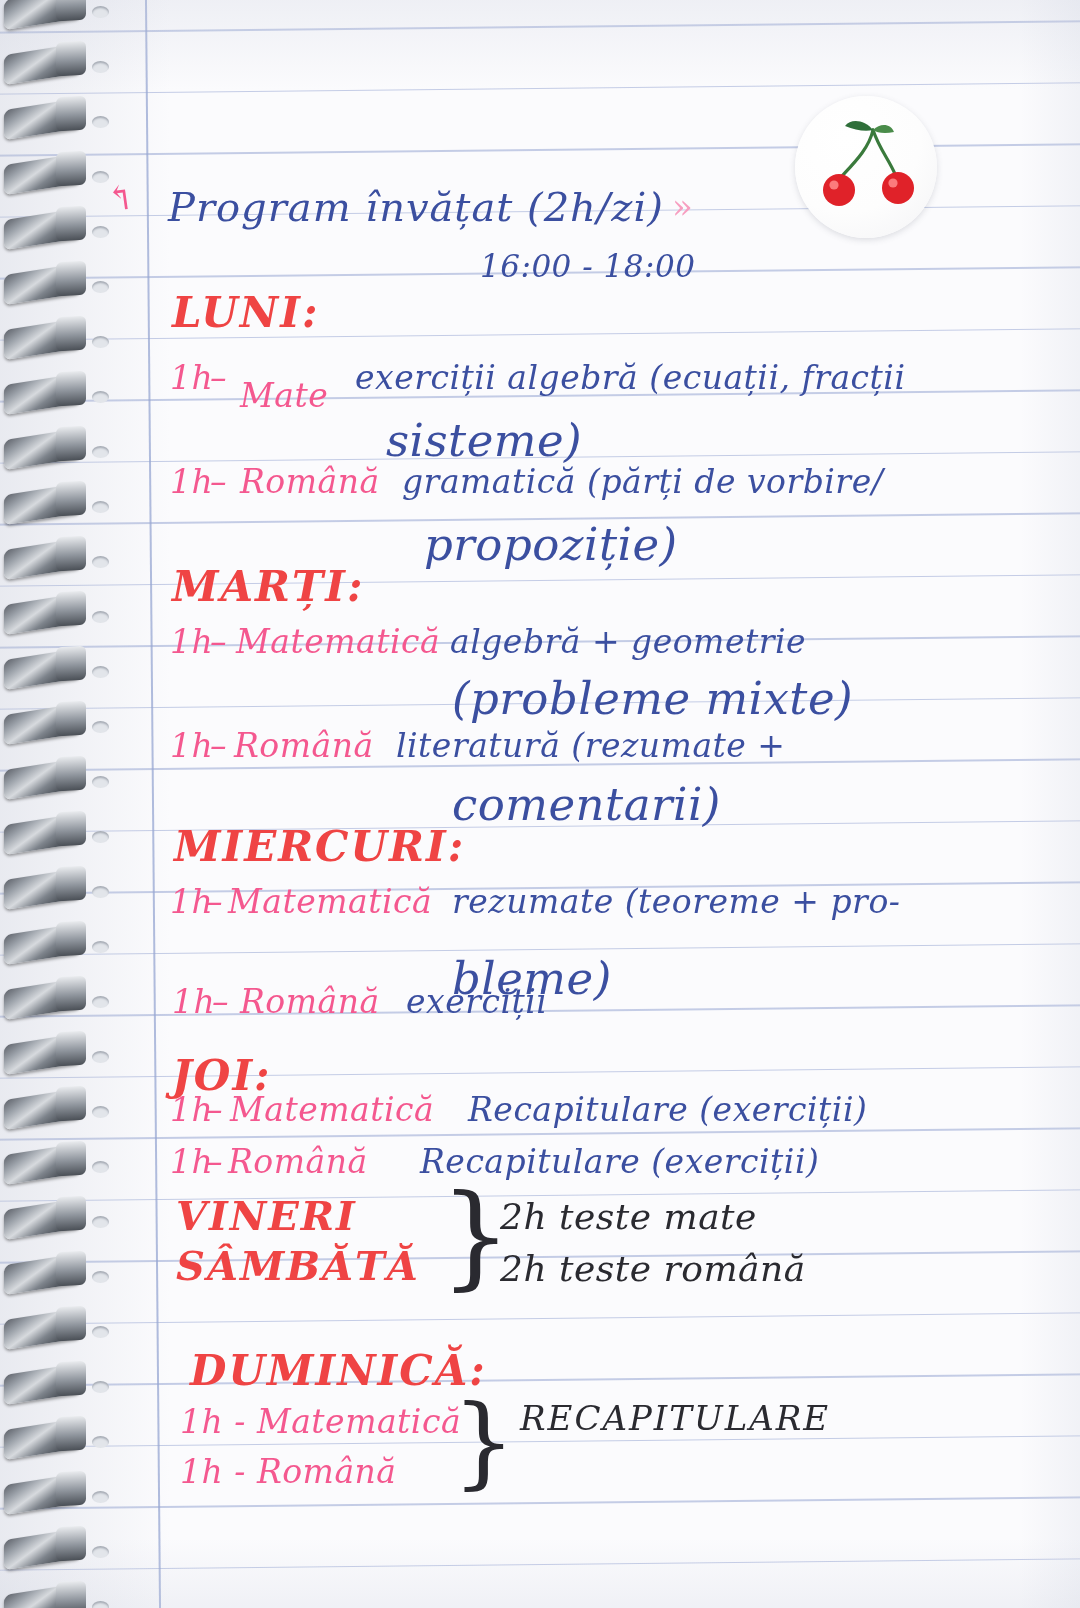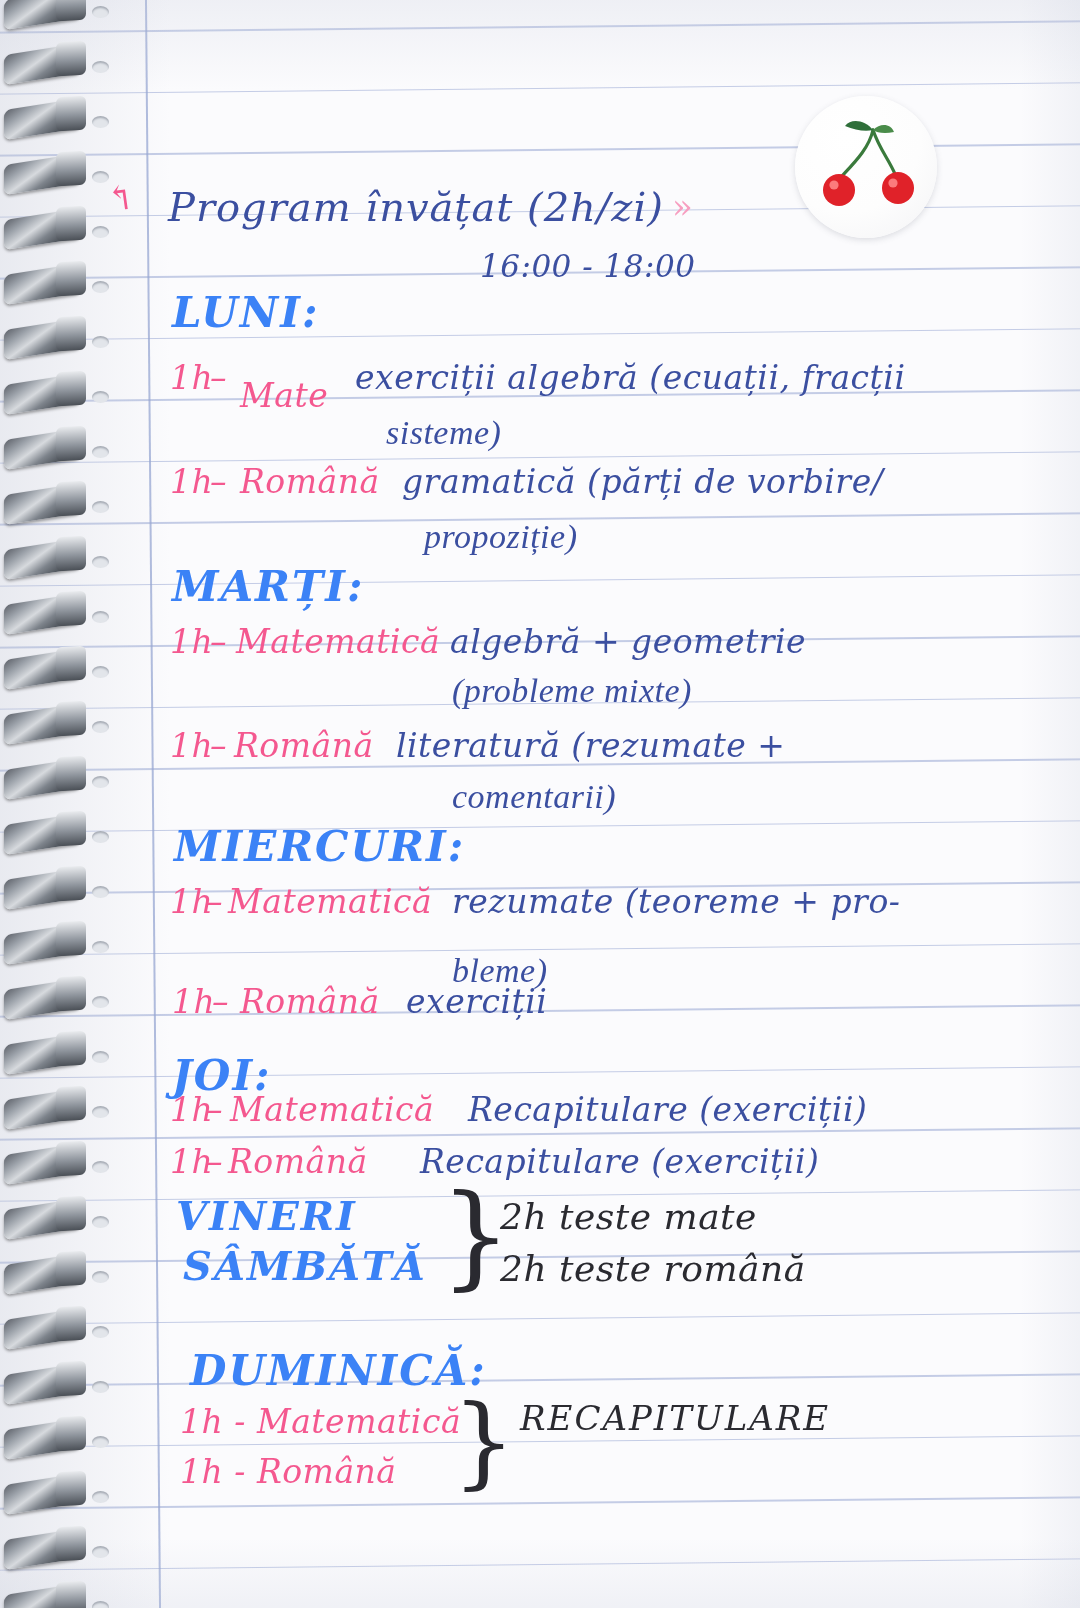--- a/index.html
+++ b/index.html
@@ -117,36 +117,35 @@
     font-size: 40px;
     color: #3b4fa0;
     letter-spacing: 1px;
   }
   .time {
     font-size: 31px;
     color: #3b4fa0;
   }
   .day {
     font-size: 42px;
-    color: #3b82f6;
+    color: #ef4444;
     letter-spacing: 2px;
     font-weight: 600;
   }
   .hr {
     font-size: 33px;
     color: #f4588f;
   }
   .body {
     font-size: 33px;
     color: #3b4fa0;
   }
   .cont {
-    font-size: 34px;
+    font-size: 45px;
     color: #3b4fa0;
-    font-family: Liberation Serif, serif;
   }
   .recap {
     font-size: 34px;
     color: #2a2a30;
     letter-spacing: 2px;
     font-style: italic;
   }
 
   
   .arrow-left {
@@ -322,21 +321,21 @@
     <span class="hw hr" style="left:206px; top:1090px;">–</span>
     <span class="hw hr" style="left:230px; top:1090px;">Matematică</span>
     <span class="hw body" style="left:468px; top:1090px;">Recapitulare (exerciții)</span>
 
     <span class="hw hr" style="left:170px; top:1142px;">1h</span>
     <span class="hw hr" style="left:206px; top:1142px;">–</span>
     <span class="hw hr" style="left:228px; top:1142px;">Română</span>
     <span class="hw body" style="left:420px; top:1142px;">Recapitulare (exerciții)</span>
 
     <span class="hw day" style="left:176px; top:1192px; font-size:40px;">VINERI</span>
-    <span class="hw day" style="left:176px; top:1242px; font-size:40px;margin-left:7px;">SÂMBĂTĂ</span>
+    <span class="hw day" style="left:176px; top:1242px; font-size:40px;">SÂMBĂTĂ</span>
 
     <span class="brace" style="left:440px; top:1180px; font-size:112px;">}</span>
 
     <span class="hw body" style="left:500px; top:1196px; font-size:36px; color:#2a2a30;">2h teste mate</span>
     <span class="hw body" style="left:500px; top:1248px; font-size:36px; color:#2a2a30;">2h teste română</span>
 
     <span class="hw day" style="left:190px; top:1346px;">DUMINICĂ:</span>
 
     <span class="hw hr" style="left:180px; top:1402px;">1h - Matematică</span>
     <span class="hw hr" style="left:180px; top:1452px;">1h - Română</span>

